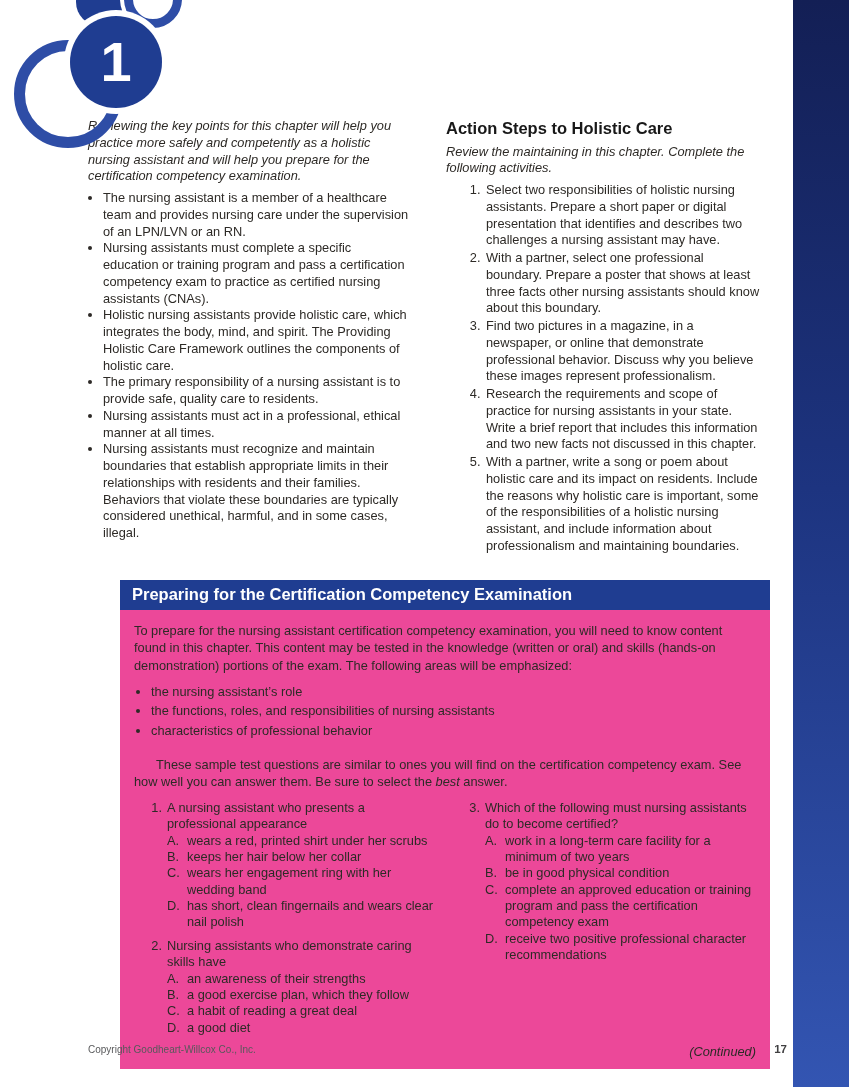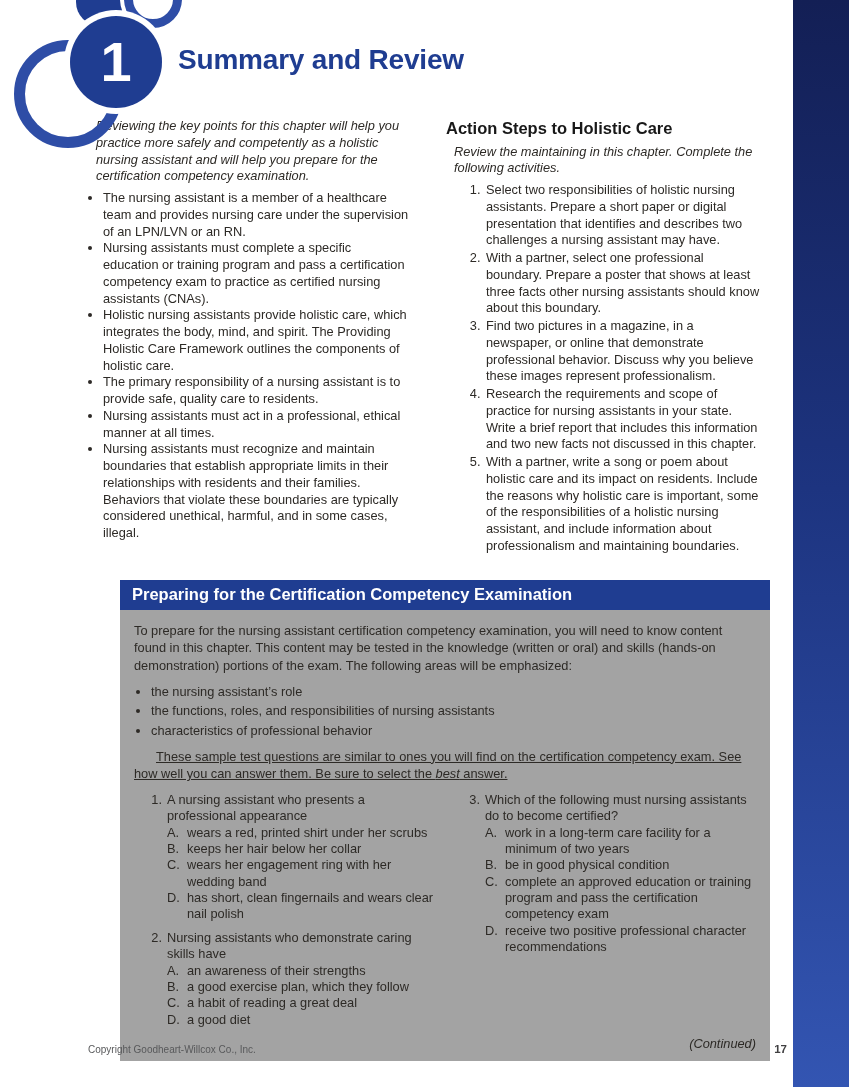--- a/index.html
+++ b/index.html
@@ -57,41 +57,41 @@
 
   
   .columns {
     display: flex; gap: 36px;
     margin: 118px 0 0 88px;
     font-size: 12.8px; line-height: 1.31;
   }
   .col-left { width: 322px; flex: none; }
   .col-right { width: 330px; flex: none; }
   .columns h2 { margin: 0 0 4px; font-size: 16.5px; font-weight: bold; color: #181818; }
-  .intro { font-style: italic; margin: 0 8px 5px; }
+  .intro { font-style: italic; margin: 0 0 5px; }
   ul.kp { margin: 0; padding-left: 15px; list-style: disc outside; }
   ul.kp li { margin: 0; }
   ol.as { margin: 0; padding-left: 22px; list-style: decimal outside; }
   ol.as li { margin: 0 16px 1px; padding-left: 2px; }
 
   
   .cert { margin: 24px 79px 0 88px; padding-left: 32px; }
   .cert-header {
     background: #1f3d91; color: #fff; font-weight: bold;
     font-size: 16.5px; padding: 5px 12px 6px;
   }
   .cert-body {
-    position: relative; background: #a3a3a3;
+    position: relative; background: #ec4899;
     padding: 12px 16px 26px 14px;
     font-size: 12.8px; line-height: 1.38;
   }
   .cert-intro { margin: 0 0 8px; }
   ul.emph { margin: 0 0 6px; padding-left: 17px; list-style: disc outside; }
   ul.emph li { margin: 2px 0; }
-  .sample { margin: 8px 0 9px; text-indent: 22px; text-decoration: underline; }
+  .sample { margin: 16px 0 9px; text-indent: 22px; }
   .sample em { font-style: italic; }
 
   .qcols { display: flex; gap: 26px; padding-left: 10px; line-height: 1.28; }
   .qcol { flex: 1; }
   .q { margin-bottom: 7px; }
   .q-stem { display: flex; }
   .q-num { flex: 0 0 18px; text-align: right; margin-right: 5px; }
   .q-text { flex: 1; }
   .choices { margin-left: 23px; }
   .choice { display: flex; }
@@ -116,21 +116,20 @@
 
   <div class="badge">
     <div class="ring-left"></div>
     <div class="small-c1"></div>
     <div class="small-c2"></div>
     <div class="main-c">
       <span>1</span>
     </div>
   </div>
 
-  <h1 class="page-title">Summary and Review</h1>
 
   <div class="columns">
 
     <section class="col-left">
       <p class="intro">Reviewing the key points for this chapter will help you practice more safely and competently as a holistic nursing assistant and will help you prepare for the certification competency examination.</p>
       <ul class="kp">
         <li>The nursing assistant is a member of a healthcare team and provides nursing care under the supervision of an LPN/LVN or an RN.</li>
         <li>Nursing assistants must complete a specific education or training program and pass a certification competency exam to practice as certified nursing assistants (CNAs).</li>
         <li>Holistic nursing assistants provide holistic care, which integrates the body, mind, and spirit. The Providing Holistic Care Framework outlines the components of holistic care.</li>
         <li>The primary responsibility of a nursing assistant is to provide safe, quality care to residents.</li>

